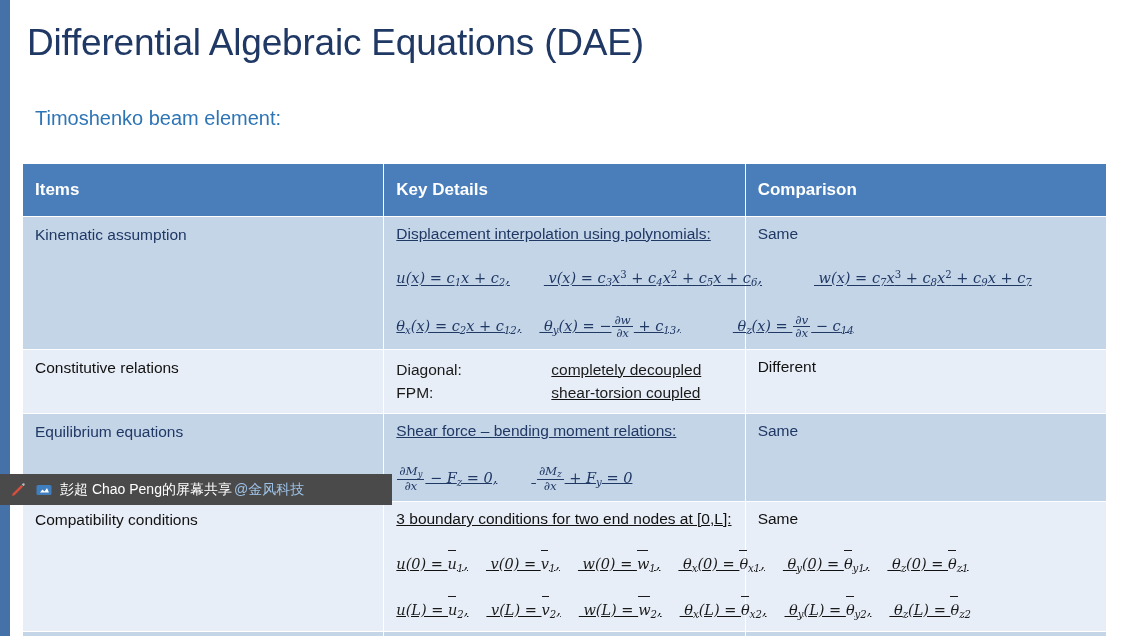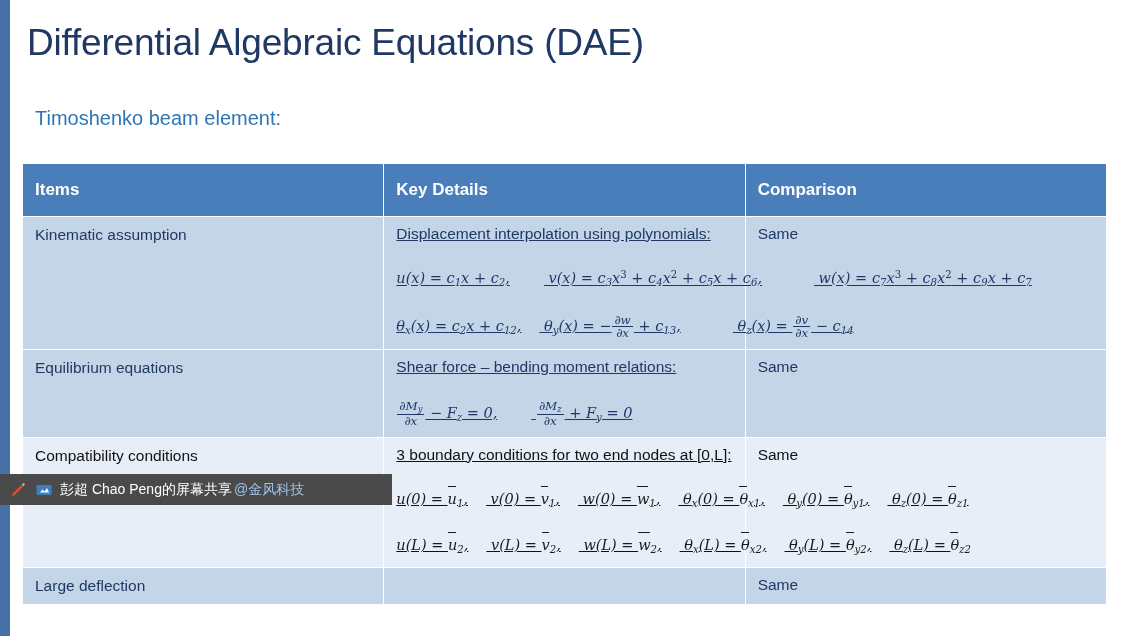--- a/index.html
+++ b/index.html
@@ -199,20 +199,32 @@
             <span class="mathrow">
               θ<sub>x</sub>(x) = c<sub>2</sub>x + c<sub>12</sub>,<span class="gap-s"></span>
               θ<sub>y</sub>(x) = −<span class="frac"><span class="num">∂w</span><span class="den">∂x</span></span> + c<sub>13</sub>,<span class="gap-l"></span>
               θ<sub>z</sub>(x) = <span class="frac"><span class="num">∂v</span><span class="den">∂x</span></span> − c<sub>14</sub>
             </span>
           </span>
         </td>
         <td class="col3">Same</td>
       </tr>
 
+      <tr class="plain">
+        <td class="col1">Constitutive relations</td>
+        <td class="col2">
+          <div class="plainline">
+            <span class="lbl">Diagonal:</span><span>completely decoupled</span>
+          </div>
+          <div class="plainline">
+            <span class="lbl">FPM:</span><span>shear-torsion coupled</span>
+          </div>
+        </td>
+        <td class="col3">Different</td>
+      </tr>
 
       <tr class="shade">
         <td class="col1">Equilibrium equations</td>
         <td class="col2">
           <span class="hdr-line">Shear force – bending moment relations:</span>
           <span class="math">
             <span class="mathrow">
               <span class="frac"><span class="num">∂M<sub>y</sub></span><span class="den">∂x</span></span> − F<sub>z</sub> = 0,<span class="gap"></span>
               <span class="frac"><span class="num">∂M<sub>z</sub></span><span class="den">∂x</span></span> + F<sub>y</sub> = 0
             </span>

